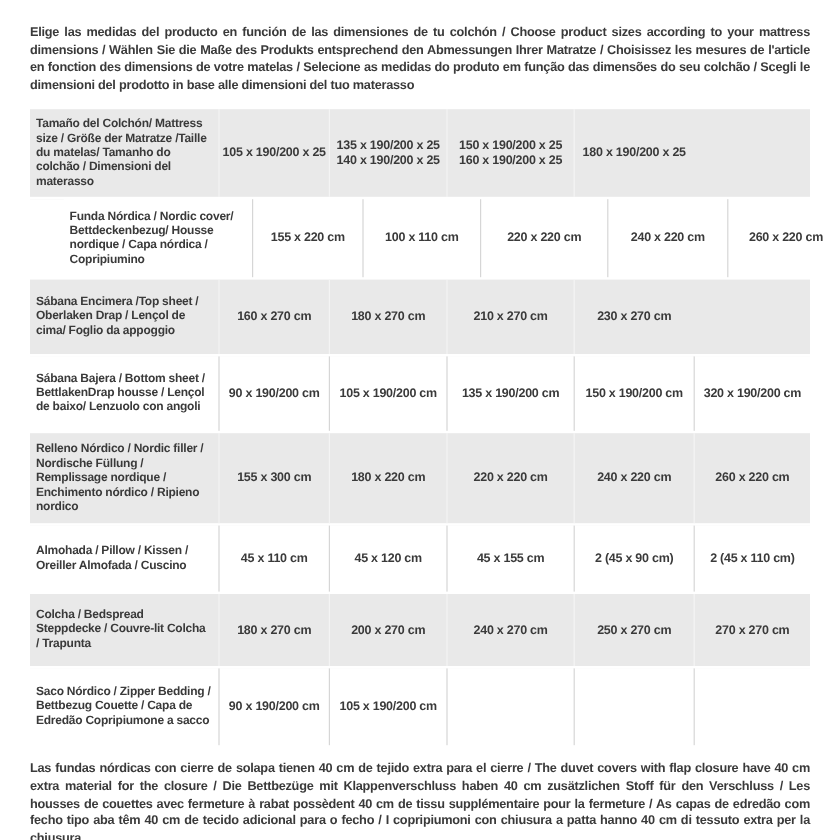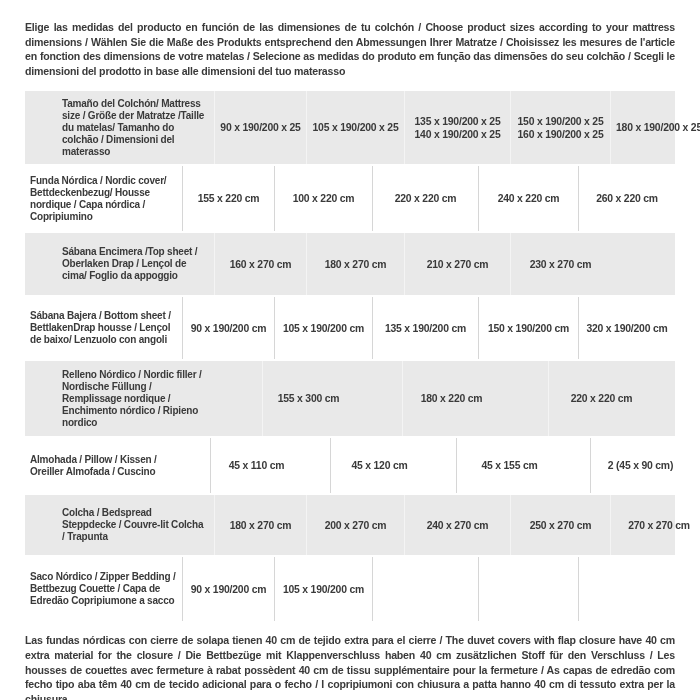--- a/index.html
+++ b/index.html
@@ -14,69 +14,68 @@
     margin: 0; padding: 20px 25px 0 25px;
     font-size: 10.6px; line-height: 14.6px; text-align: justify;
   }
   .size-table { margin: 13px 25px 0 25px; width: 650px; }
   .row {
     display: grid;
     grid-template-columns: 157px 92px 98px 106px 100px 97px;
     border-bottom: 2px solid #ffffff;
     background: #ffffff;
   }
-  .row.shade { background: #e9e9e9; padding-left: 32px; }
+  .row.shade { background: #e9e9e9; }
   .cell {
     display: flex; align-items: center; box-sizing: border-box;
     font-size: 10px; line-height: 12px;
   }
   .cell.label { padding: 6px 6px 6px 5px; text-align: left; }
   .cell.value {
     justify-content: center; text-align: center;
     font-size: 10.4px; line-height: 13px; white-space: pre-line;
     border-left: 1px solid #d6d6d6; padding: 4px 2px;
   }
   .row.shade .cell.value { border-left-color: #f4f4f4; }
   .row.r1 { min-height: 73px; }
-  .row.r2 { min-height: 65px; }
+  .row.r2 { min-height: 65px; margin-left: 28px; }
   .row.r3 { min-height: 62px; }
   .row.r4 { min-height: 62px; }
-  .row.r5 { min-height: 75px; gap: 48px; }
-  .row.r6 { min-height: 55px; gap: 28px; }
+  .row.r5 { min-height: 75px; }
+  .row.r6 { min-height: 55px; }
   .row.r7 { min-height: 60px; }
   .row.r8 { min-height: 64px; }
   .footnote {
     margin: 0; padding: 10px 25px 0 25px;
     font-size: 10.6px; line-height: 14.6px; text-align: justify;
   }
 </style>
 </head>
 <body>
 
 <div class="page">
 
   <p class="intro">Elige las medidas del producto en función de las dimensiones de tu colchón / Choose product sizes according to your mattress dimensions / Wählen Sie die Maße des Produkts entsprechend den Abmessungen Ihrer Matratze / Choisissez les mesures de l'article en fonction des dimensions de votre matelas / Selecione as medidas do produto em função das dimensões do seu colchão / Scegli le dimensioni del prodotto in base alle dimensioni del tuo materasso</p>
 
   <div class="size-table">
 
     <div class="row shade r1">
       <div class="cell label">Tamaño del Colchón/ Mattress size / Größe der Matratze /Taille du matelas/ Tamanho do colchão / Dimensioni del materasso</div>
-      <div class="cell value">90 x 190/200 x 25</div>
       <div class="cell value">105 x 190/200 x 25</div>
       <div class="cell value">135 x 190/200 x 25
 140 x 190/200 x 25</div>
       <div class="cell value">150 x 190/200 x 25
 160 x 190/200 x 25</div>
       <div class="cell value">180 x 190/200 x 25</div>
     </div>
 
     <div class="row r2">
       <div class="cell label">Funda Nórdica / Nordic cover/ Bettdeckenbezug/ Housse nordique / Capa nórdica / Copripiumino</div>
       <div class="cell value">155 x 220 cm</div>
-      <div class="cell value">100 x 220 cm</div>
+      <div class="cell value">100 x 110 cm</div>
       <div class="cell value">220 x 220 cm</div>
       <div class="cell value">240 x 220 cm</div>
       <div class="cell value">260 x 220 cm</div>
     </div>
 
     <div class="row shade r3">
       <div class="cell label">Sábana Encimera /Top sheet / Oberlaken Drap / Lençol de cima/ Foglio da appoggio</div>
       <div class="cell value">160 x 270 cm</div>
       <div class="cell value">180 x 270 cm</div>
       <div class="cell value">210 x 270 cm</div>

